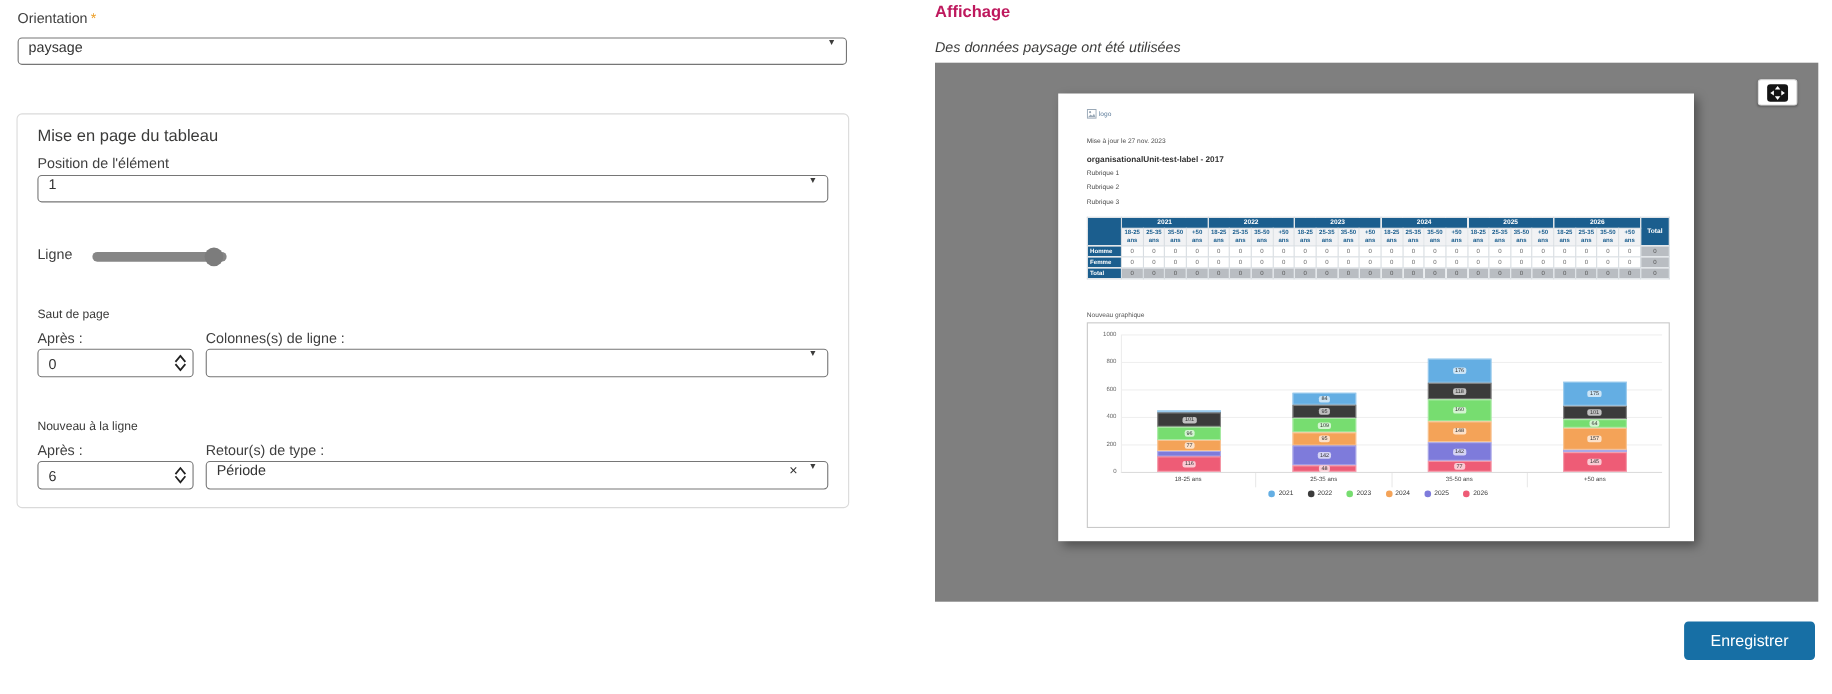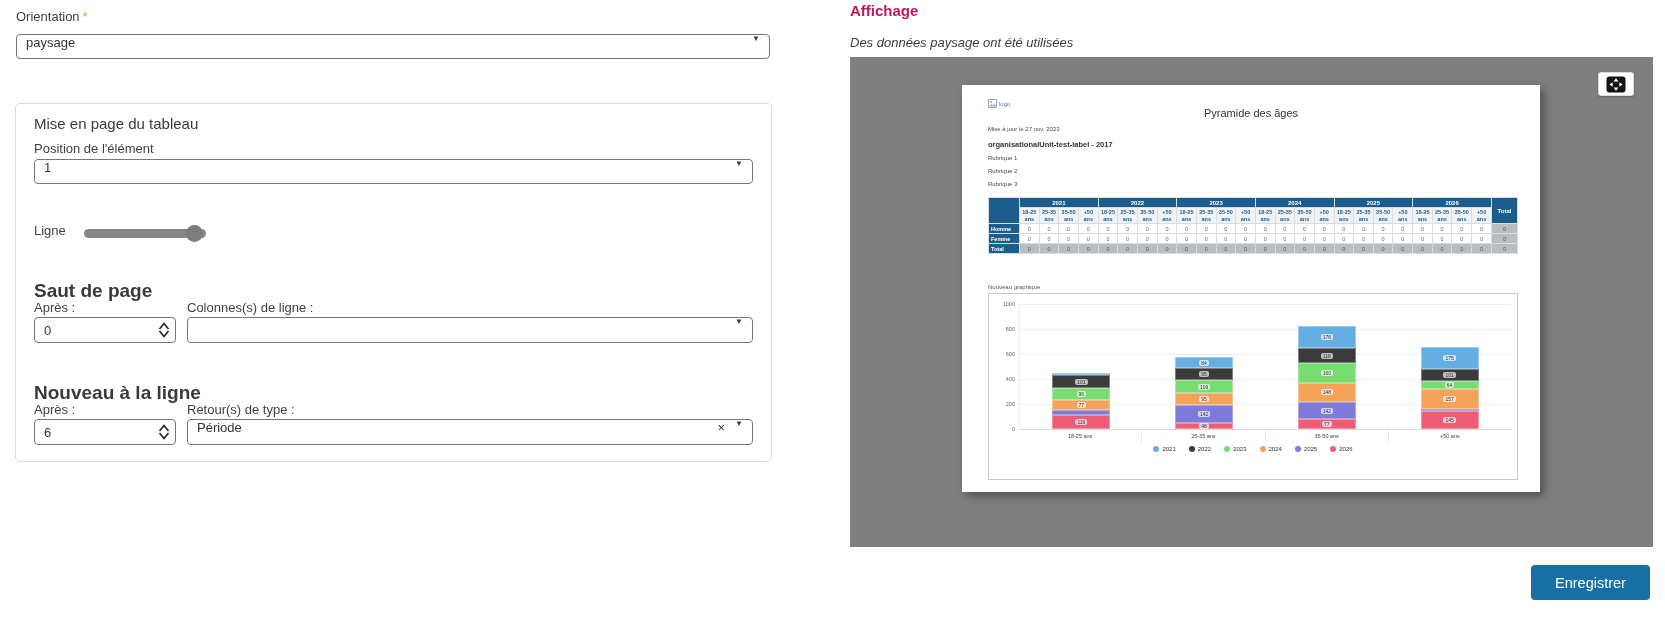--- a/index.html
+++ b/index.html
@@ -30,21 +30,21 @@
   .steps{margin-left:auto;display:flex;flex-direction:column;gap:0}
   .steps svg{display:block;cursor:pointer}
 
   .required{color:#eda12c;margin-left:3px}
 
   .card{
     position:absolute;left:15px;top:103px;width:755px;height:357px;
     background:#fff;border:1px solid #dadada;border-radius:5px;
   }
   .card h2{margin:0;position:absolute;left:18px;top:11px;font-size:15px;font-weight:400;color:#3a3a39}
-  .sec-title{position:absolute;font-size:19px;font-weight:bold;color:#3a3a39}
+  .sec-title{position:absolute;font-size:11px;font-weight:normal;color:#3a3a39}
 
   .slider-track{
     position:absolute;left:68px;top:125px;width:122px;height:9px;
     background:#868686;border-radius:5px;cursor:pointer;
   }
   .slider-thumb{
     position:absolute;left:102px;top:-4px;width:17px;height:17px;
     border-radius:50%;background:#7c7c7c;cursor:pointer;
   }
 
@@ -197,21 +197,20 @@
 
   <div class="page">
     <div class="logo-ph">
       <svg width="9" height="9" viewBox="0 0 9 9">
         <rect x="0.5" y="0.5" width="8" height="8" fill="#fff" stroke="#9aa9b7"></rect>
         <circle cx="3" cy="3" r="1" fill="#9aa9b7"></circle>
         <path d="M1 7.5 L3.5 5 L5 6.5 L6.5 4.5 L8 7.5 Z" fill="#9aa9b7"></path>
       </svg>
       <span>logo</span>
     </div>
-    <div class="rpt-title">Pyramide des âges</div>
     <div class="rpt-updated">Mise à jour le 27 nov. 2023</div>
     <div class="rpt-org">organisationalUnit-test-label - 2017</div>
     <div class="rubrique" style="top:70px">Rubrique 1</div>
     <div class="rubrique" style="top:83px">Rubrique 2</div>
     <div class="rubrique" style="top:96px">Rubrique 3</div>
 
     <table class="pyr">
       <thead>
           <tr>
             <th class="corner" rowspan="2"></th>

